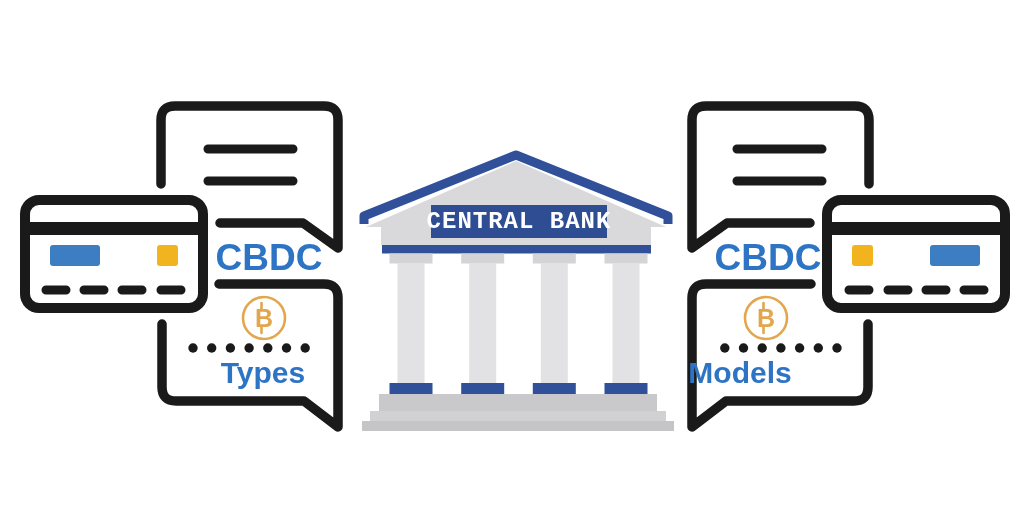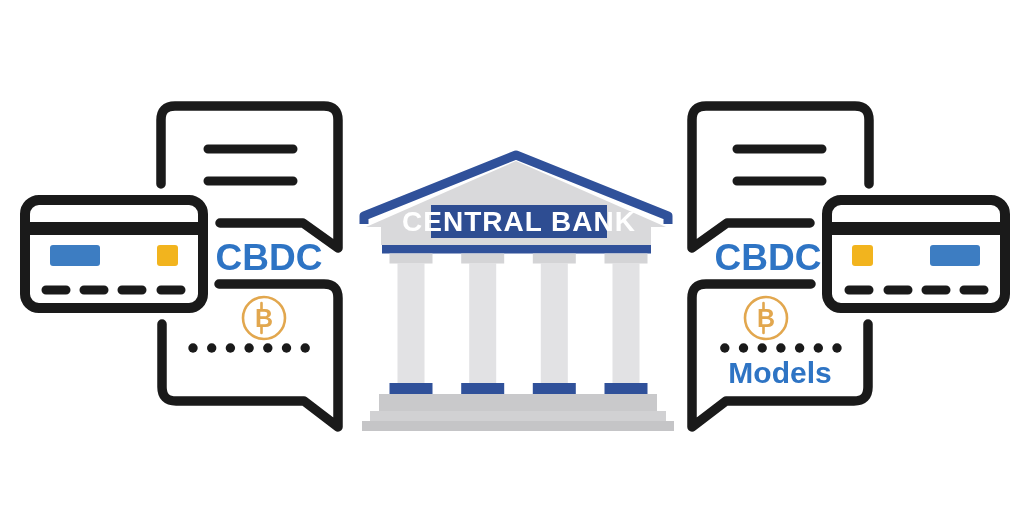--- a/index.html
+++ b/index.html
@@ -9,21 +9,21 @@
   }
   #scene{position:absolute;left:0;top:0;}
   .lbl{
     position:absolute;transform:translate(-50%,-50%);
     color:#2e74c4;font-weight:700;white-space:nowrap;line-height:1;
   }
   .lbl-big{font-size:37px;text-align:center;}
   .lbl-med{font-size:30px;}
   .sign-text{
     position:absolute;transform:translate(-50%,-50%);
-    color:#ffffff;font-weight:700;font-size:28px;letter-spacing:1px;white-space:nowrap;line-height:1;
+    color:#ffffff;font-weight:700;font-size:24px;letter-spacing:1px;white-space:nowrap;line-height:1;font-family:Liberation Mono, monospace;
   }
 </style>
 </head>
 <body>
 
 <div id="canvas">
 
   <svg id="scene" width="1024" height="512" viewBox="0 0 1024 512">
 
     <defs>
@@ -103,19 +103,20 @@
 
     <use href="#bubbleset" transform="translate(1030,0) scale(-1,1)"></use>
 
     <g>
       <text x="766" y="327" text-anchor="middle" font-family="Liberation Sans, DejaVu Sans, sans-serif" font-size="25" font-weight="700" fill="#e2a74e">B</text>
       <path d="M 763.5 303 V 309 M 763.5 327 V 333" stroke="#e2a74e" stroke-width="2.6" fill="none" stroke-linecap="round"></path>
     </g>
   </svg>
 
   <div class="lbl lbl-big" style="left:269px;top:257px">CBDC</div>
+  <div class="lbl lbl-med" style="left:263px;top:373px">Types</div>
 
   <div class="sign-text" style="left:519px;top:222px">CENTRAL BANK</div>
 
   <div class="lbl lbl-big" style="left:768px;top:257px">CBDC</div>
-  <div class="lbl lbl-med" style="left:780px;top:373px">Models</div>
+  <div class="lbl lbl-med" style="left:740px;top:373px">Models</div>
 
 </div>
 
 </body></html>

